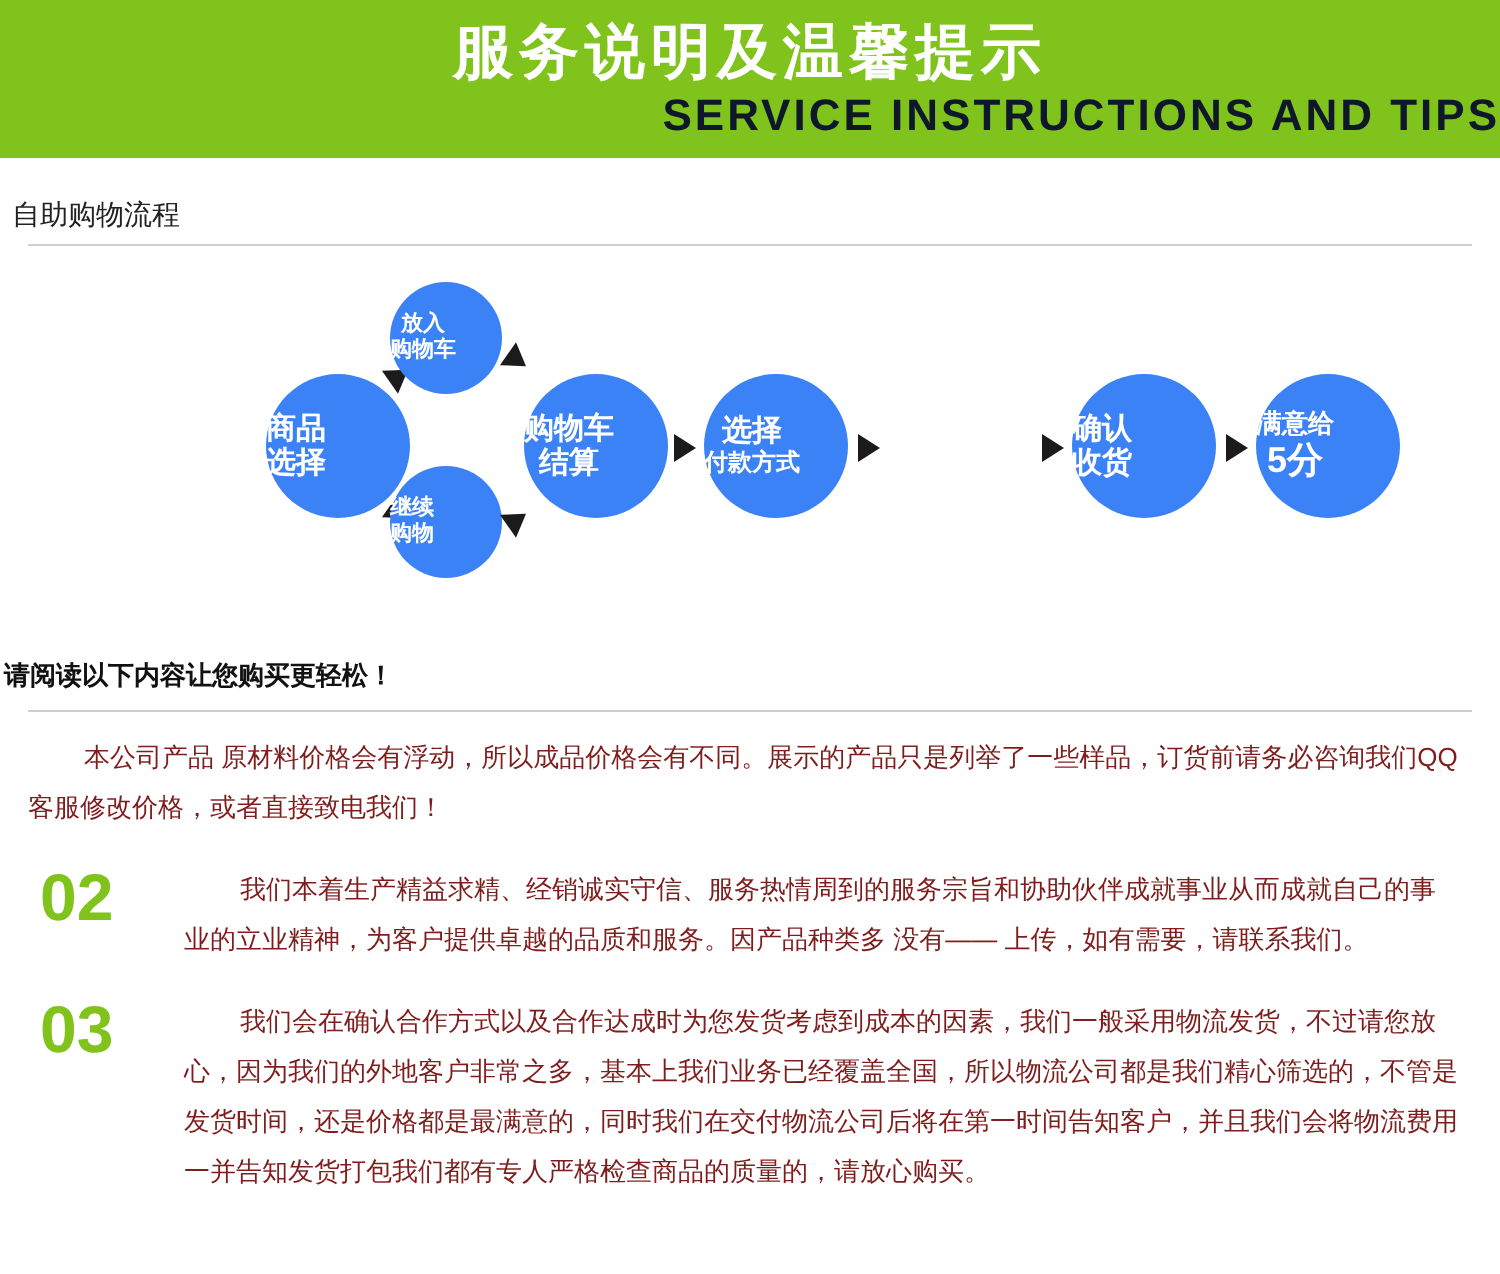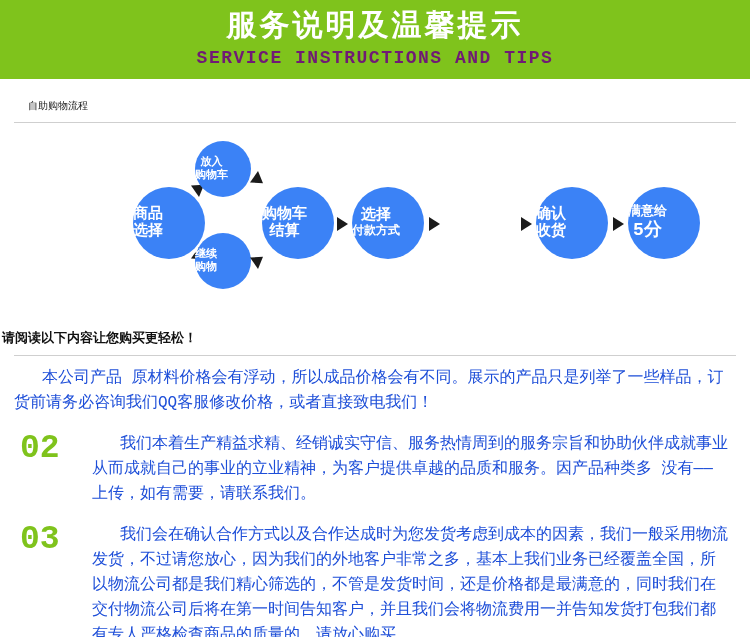--- a/index.html
+++ b/index.html
@@ -11,52 +11,52 @@
     height: 637px;
     background: #ffffff;
     font-family: "Liberation Sans", sans-serif;
     color: #000000;
     overflow: hidden;
   }
   .page {
     position: relative;
     width: 750px;
     height: 637px;
-    font-family: Liberation Mono, monospace;
   }
 
   
   .banner {
     position: relative;
     width: 750px;
     height: 79px;
     background: #7fc31c;
     text-align: center;
     box-sizing: border-box;
     padding-top: 8px;
   }
   .banner-title {
     font-size: 30px;
     font-weight: bold;
     color: #ffffff;
     letter-spacing: 3px;
     line-height: 38px;
   }
   .banner-sub {
-    font-size: 18px;
-    font-weight: bold;
-    color: #701a75;
+    font-size: 22px;
+    font-weight: bold;
+    color: #0f172a;
     letter-spacing: 1.5px;
     line-height: 24px;
+    text-align: right;
   }
 
   
   .section-title {
-    margin: 19px 0 0 28px;
-    font-size: 10px;
+    margin: 19px 0 0 6px;
+    font-size: 14px;
     color: #222222;
     line-height: 18px;
   }
   .section-rule {
     margin: 6px 14px 0 14px;
     height: 1px;
     background: #cfcfcf;
   }
 
   
@@ -144,23 +144,23 @@
     flex: 0 0 78px;
     font-size: 33px;
     font-weight: bold;
     color: #7fc31c;
     line-height: 34px;
     padding-left: 6px;
     box-sizing: border-box;
   }
   .item-text {
     flex: 1 1 auto;
-    font-size: 16px;
+    font-size: 13px;
     line-height: 25px;
-    color: #1d4ed8;
+    color: #7f1d1d;
     text-indent: 28px;
     padding-right: 6px;
   }
 </style>
 </head>
 <body>
 
 <div class="page">
 
   <div class="banner">

